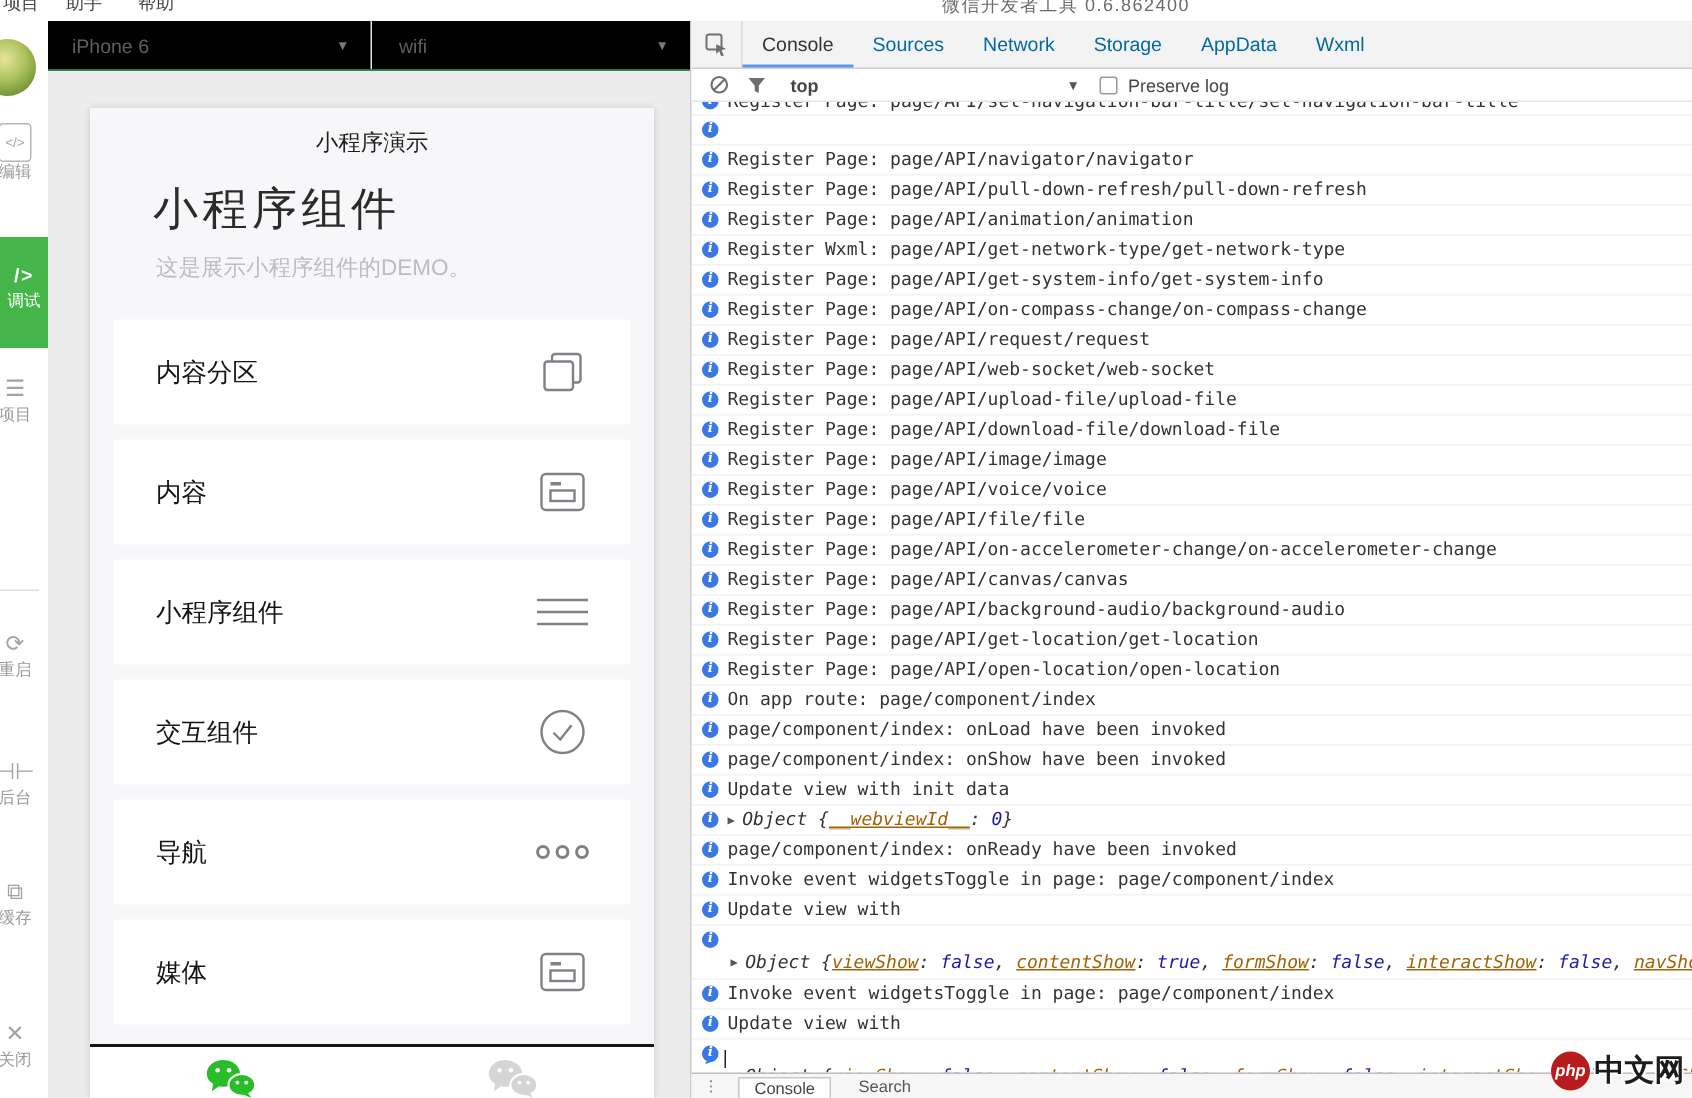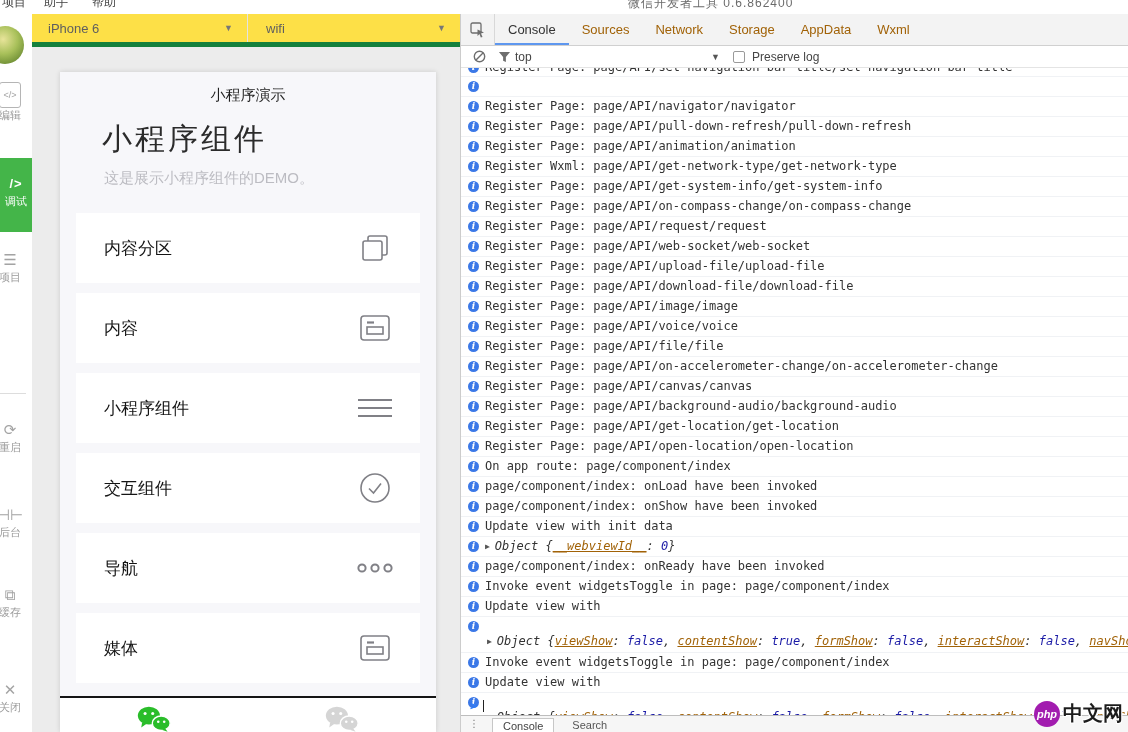--- a/index.html
+++ b/index.html
@@ -27,21 +27,21 @@
   .sb-project{ top:236px; }
   .sb-divider{ position:absolute; left:-4px; top:379px; width:30px; border-top:1px solid #ddd; }
   .sb-restart{ top:406px; }
   .sb-backend{ top:491px; }
   .sb-cache  { top:571px; }
   .sb-close  { top:666px; }
   .edit-box { display:inline-block; border:1px solid #b5b5b5; border-radius:3px; font-size:9px; padding:2px 3px; color:#a3a3a3; }
 
   
   .simulator { position:absolute; left:32px; top:14px; width:428px; height:718px; background:#ececec; }
-  .device-bar { position:absolute; left:0; top:0; width:428px; height:33px; background:#fde047; border-bottom:5px solid #15803d; display:flex;text-align:center; }
+  .device-bar { position:absolute; left:0; top:0; width:428px; height:33px; background:#000000; border-bottom:1px solid #15803d; display:flex;text-align:center; }
   .dd { position:relative; display:flex; align-items:center; font-size:13px; color:#5f5f5f; }
   .dd-device { width:216px; padding-left:16px; border-right:1px solid #e3e3e3; }
   .dd-net { flex:1; padding-left:18px; }
   .caret { position:absolute; right:14px; font-size:9px; color:#777; }
 
   
   .phone { position:absolute; left:28px; top:58px; width:376px; height:660px; background:#f7f7fa; box-shadow:0 0 5px rgba(0,0,0,.14); overflow:hidden; }
   .nav-title { padding-top:14px; text-align:center; font-size:15px; color:#1f1f1f; }
   .page-title { margin:14px 0 0 42px; font-family:"DejaVu Serif", serif; font-size:30px; font-weight:400; color:#2b2b2b; letter-spacing:3px; }
   .page-subtitle { margin:9px 0 0 44px; font-size:15px; color:#bcbcc2; }
@@ -50,25 +50,25 @@
   .menu-card .lbl { font-size:17px; color:#141414; }
   .menu-card .ic { margin-left:auto; width:38px; height:34px; display:flex; align-items:center; justify-content:center; color:#808086; }
   .tabbar { position:absolute; left:0; right:0; top:624px; height:40px; background:#fff; border-top:2px solid #151515; display:flex; }
   .tab-cell { flex:1; display:flex; justify-content:center; padding-top:7px; }
   .wx-green { color:#2abd2a; } .wx-gray { color:#d5d5d5; }
 
   
   .devtools { position:absolute; left:460px; top:14px; width:668px; height:718px; background:#fff; border-left:1px solid #ccc; }
   .dt-tabs { position:absolute; left:0; top:0; right:0; height:32px; background:#f3f3f3; border-bottom:1px solid #d0d0d0; display:flex; align-items:stretch; }
   .inspect-btn { width:34px; display:flex; align-items:center; justify-content:center; border-right:1px solid #d8d8d8; }
-  .dt-tab { padding:0 13px; line-height:31px; font-size:13px; color:#a16207; }
+  .dt-tab { padding:0 13px; line-height:31px; font-size:13px; color:#0369a1; }
   .dt-tab.active { color:#333; border-bottom:2px solid #5e97ef; }
   .dt-filter { position:absolute; left:0; top:32px; right:0; height:22px; background:#fff; border-bottom:1px solid #e4e4e4; display:flex; align-items:center; font-size:12px; color:#333; }
   .tool-ic { margin-left:12px; display:flex; align-items:center; color:#6e6e6e; }
-  .ctx-label { margin-left:4px; color:#454545; }
+  .ctx-label { margin-left:16px; color:#454545;font-weight:bold; }
   .ctx-caret { position:absolute; left:250px; font-size:9px; color:#555; }
   .chk { position:absolute; left:272px; width:12px; height:12px; border:1px solid #9a9a9a; background:#fff; border-radius:2px; }
   .preserve { position:absolute; left:291px; color:#454545; }
 
   
   .console { position:absolute; left:0; top:54px; right:0; height:647px; overflow:hidden;
              font-family:"DejaVu Sans Mono", monospace; font-size:12px; color:#333; }
   .log-row { position:relative; border-bottom:1px solid #f0f2f5; white-space:nowrap; overflow:hidden; }
   .row-inner { position:relative; height:19px; line-height:19px; padding-left:24px; }
   .clip-top { height:9px; }
@@ -87,21 +87,21 @@
   .cursor-bar { display:inline-block; width:1px; height:12px; background:#222; margin-left:6px; vertical-align:-2px; }
 
   
   .dt-drawer { position:absolute; left:0; top:701px; right:0; height:17px; background:#f6f6f6; border-top:1px solid #bdbdbd; overflow:hidden; display:flex; align-items:flex-start; }
   .drawer-dots { margin:2px 0 0 8px; font-size:10px; color:#777; letter-spacing:-1px; }
   .drawer-tab { margin:2px 0 0 14px; font-size:11px; color:#444; padding:1px 10px 6px; background:#fff; border:1px solid #c7c7c7; border-bottom:none; }
   .drawer-tab.plain { background:none; border:none; padding:1px 4px; color:#555; }
 
   
   .watermark { position:absolute; right:5px; top:686px; display:flex; align-items:center; z-index:40; }
-  .wm-badge { width:26px; height:26px; border-radius:50%; background:#a21caf; color:#fff; font-size:11px; font-weight:bold; font-style:italic; display:flex; align-items:center; justify-content:center; }
+  .wm-badge { width:26px; height:26px; border-radius:50%; background:#b91c1c; color:#fff; font-size:11px; font-weight:bold; font-style:italic; display:flex; align-items:center; justify-content:center; }
   .wm-text { margin-left:3px; font-size:20px; font-weight:bold; color:#1c1c1c;
              text-shadow:-1px -1px 0 #fff, 1px -1px 0 #fff, -1px 1px 0 #fff, 1px 1px 0 #fff; }
 
   svg { display:block; }
 </style>
 </head>
 <body>
 
 <div id="app">
 

